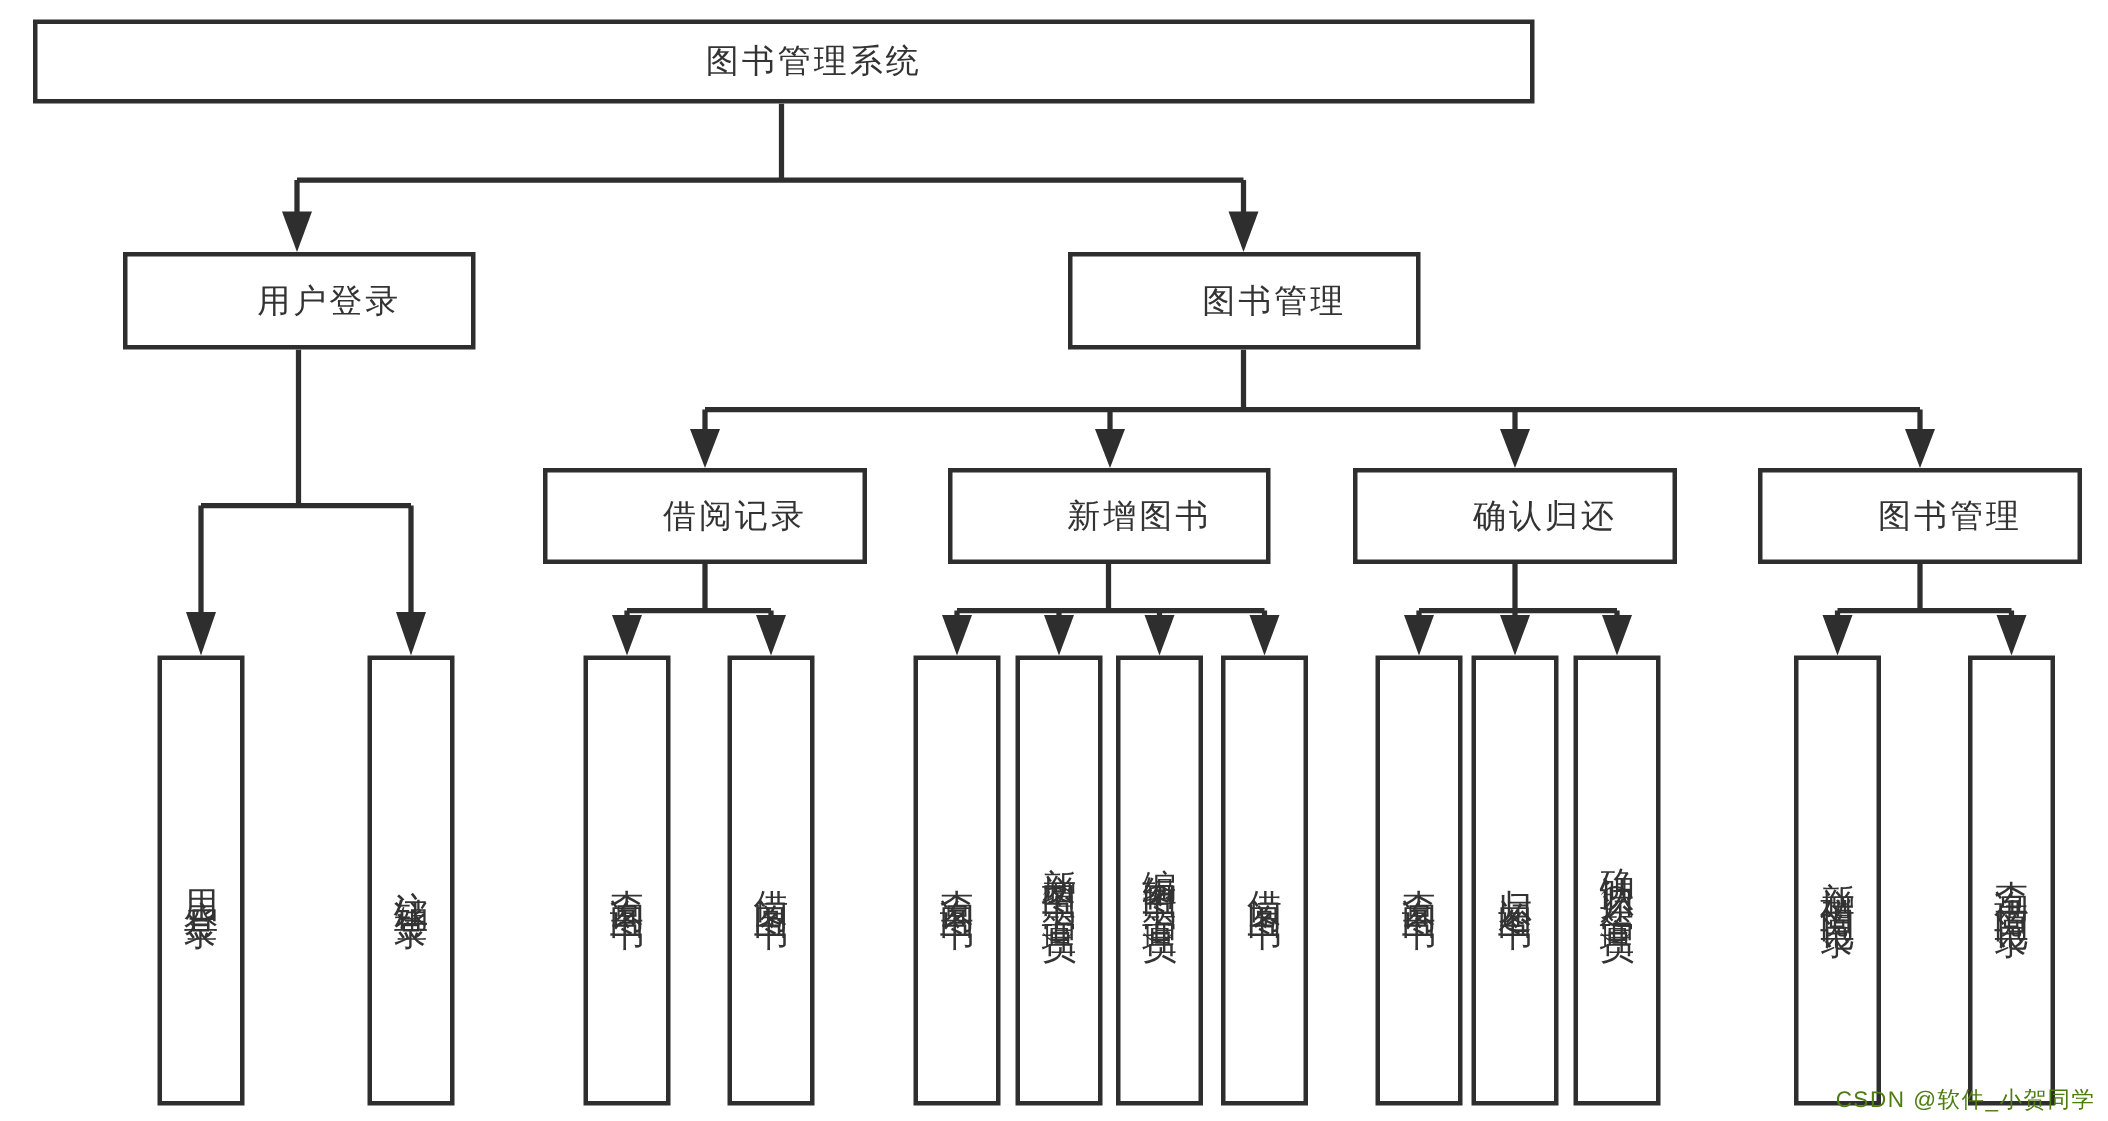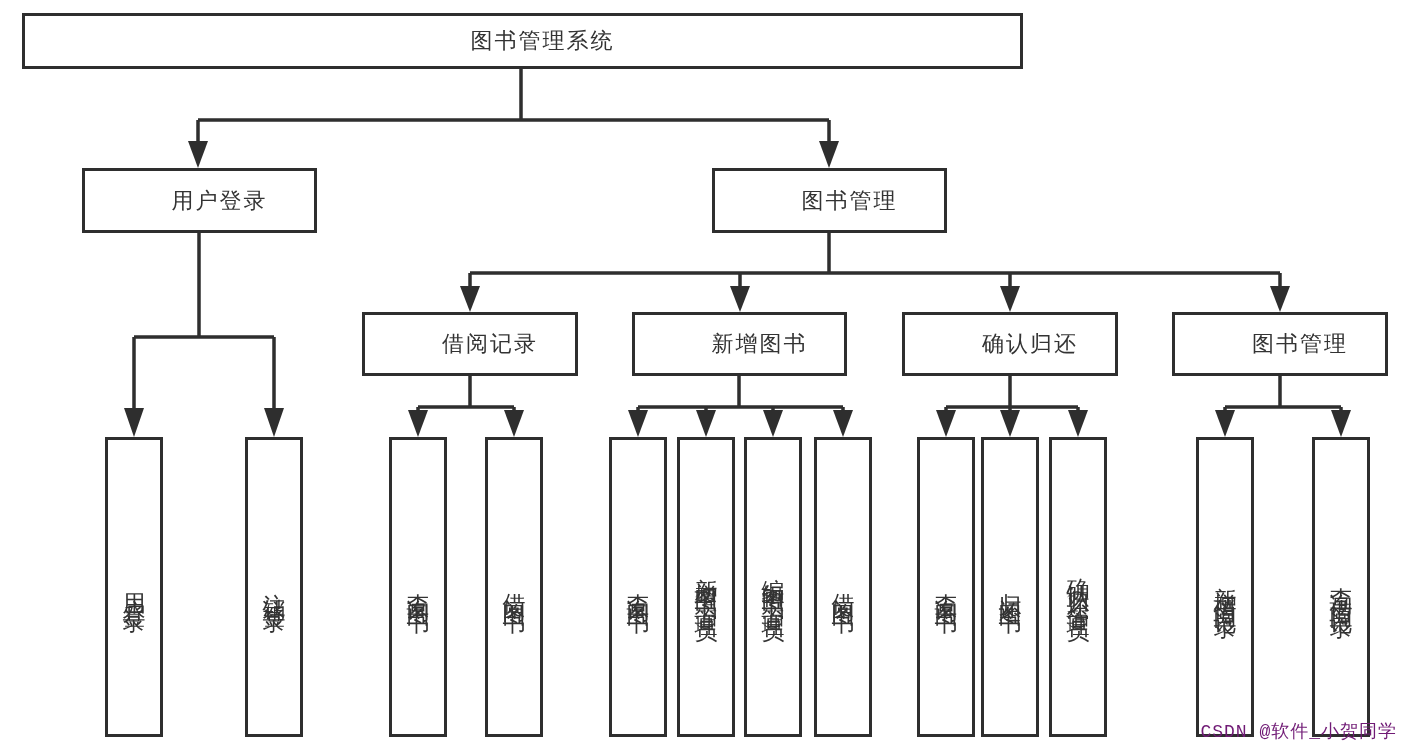--- a/index.html
+++ b/index.html
@@ -12,23 +12,23 @@
     position:absolute;box-sizing:border-box;border:3px solid #2e2e2e;
     background:#ffffff;display:flex;align-items:center;justify-content:center;
     color:#333333;z-index:1;
   }
   .box.h{font-size:22px;letter-spacing:2px;white-space:nowrap;padding-left:40px;}
   .box.v .vtext{
     writing-mode:vertical-rl;text-orientation:mixed;
     font-size:23px;letter-spacing:6px;line-height:1;
   }
   .watermark{
-    position:absolute;right:8px;bottom:4px;font-size:18px;
-    color:#701a75;z-index:3;letter-spacing:1px;white-space:nowrap;
-    font-family:Liberation Mono, monospace;
+    position:absolute;right:8px;bottom:4px;font-size:15px;
+    color:#4d7c0f;z-index:3;letter-spacing:1px;white-space:nowrap;
+    font-family:Liberation Sans, sans-serif;
   }
 </style>
 </head>
 <body>
 
 <div class="canvas">
 
   <svg class="wires" width="1405" height="747" viewBox="0 0 1405 747">
     <g stroke="#2e2e2e" stroke-width="3.5" fill="none">
 

